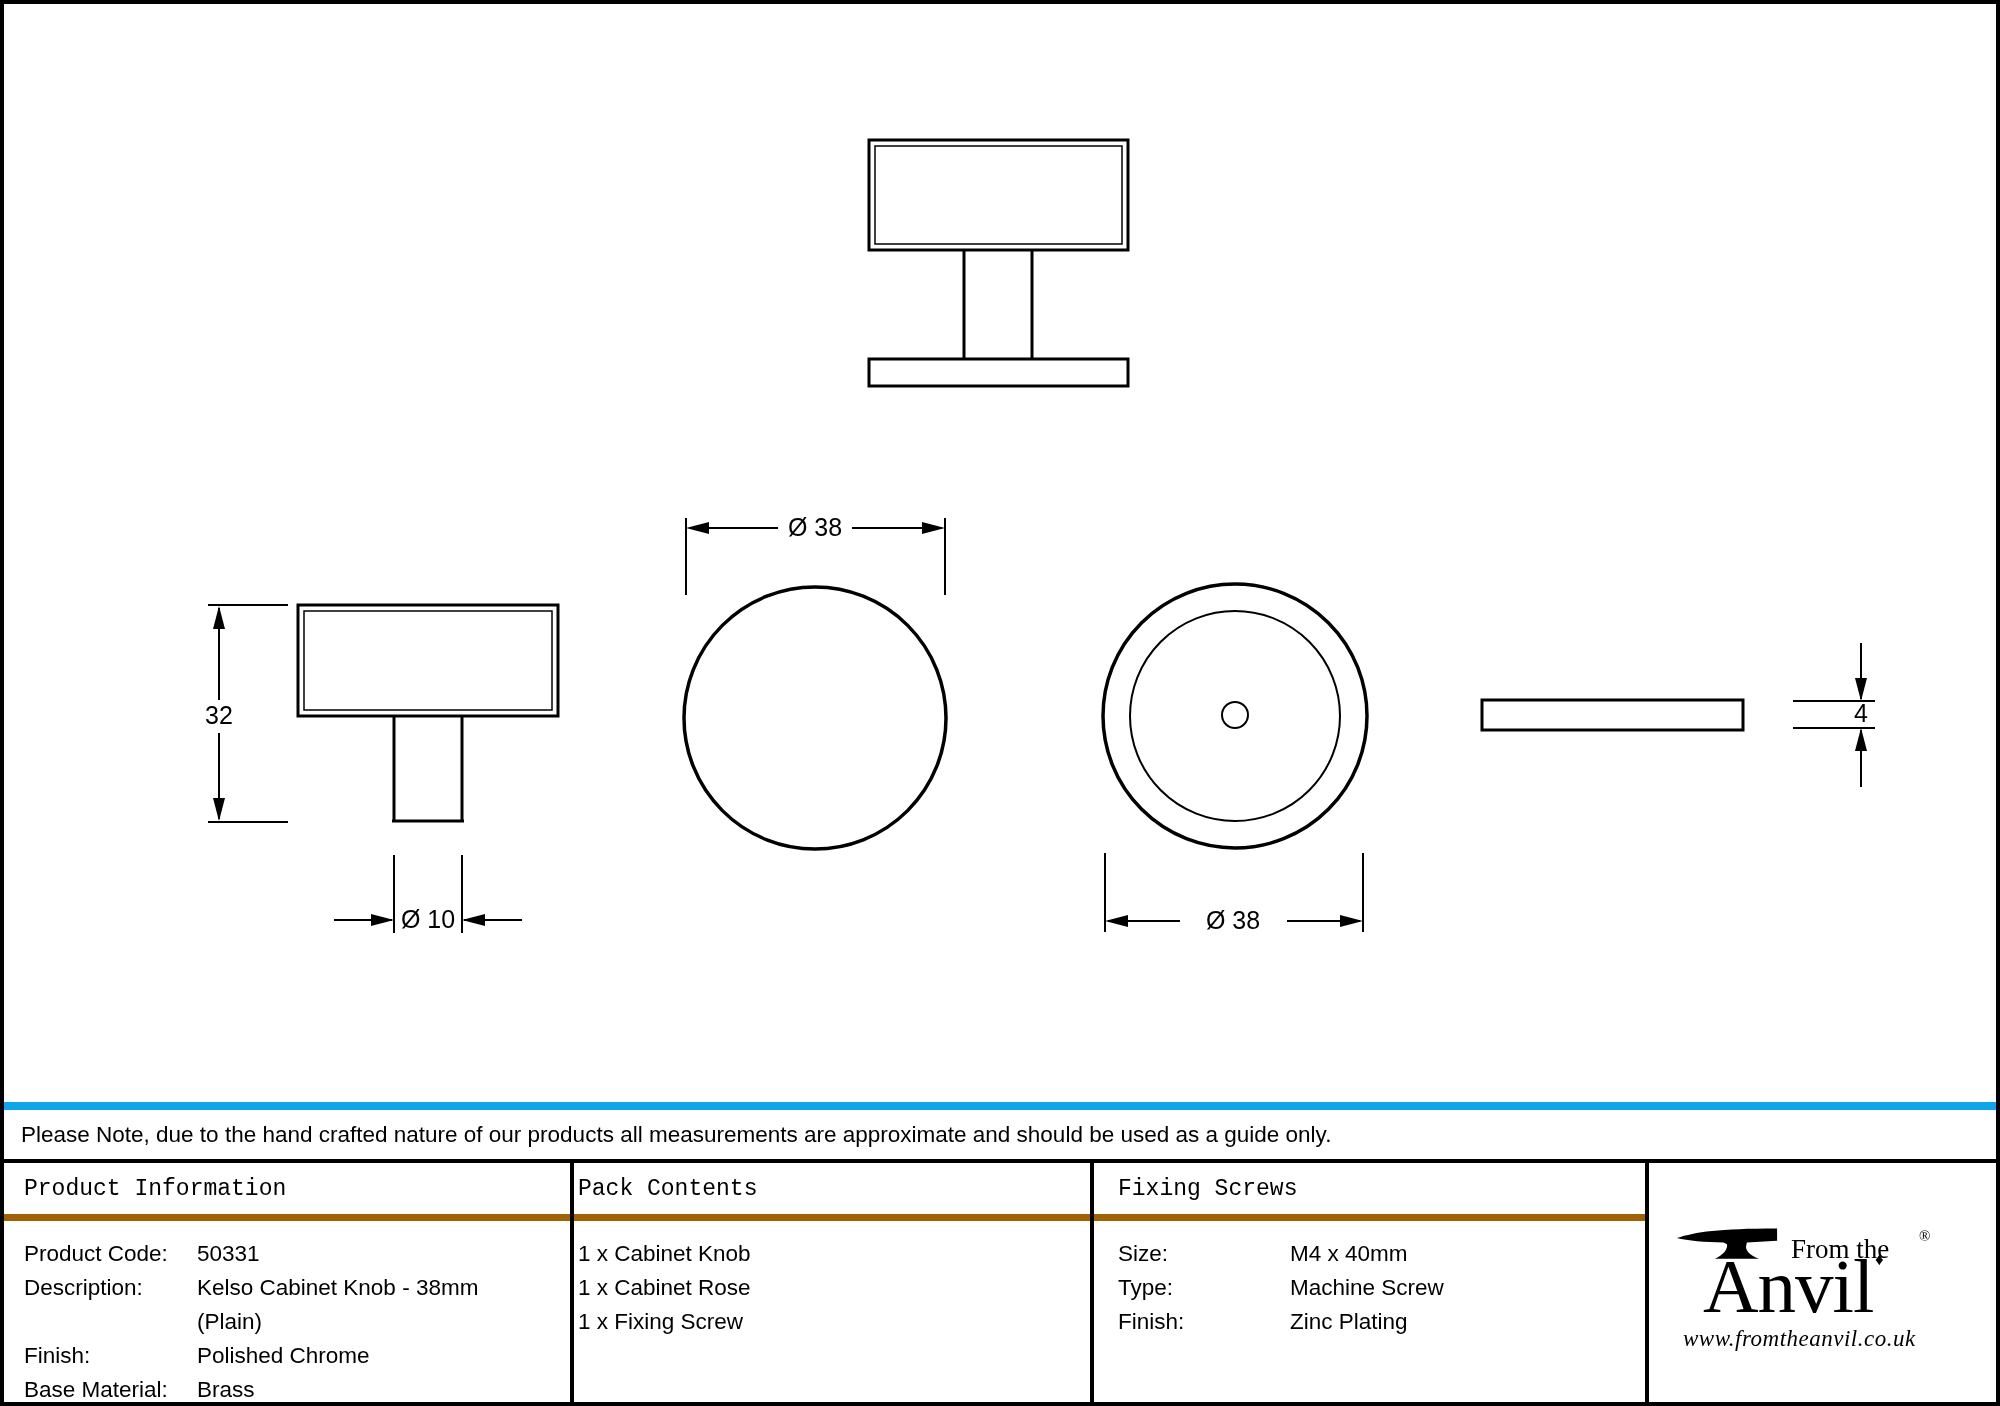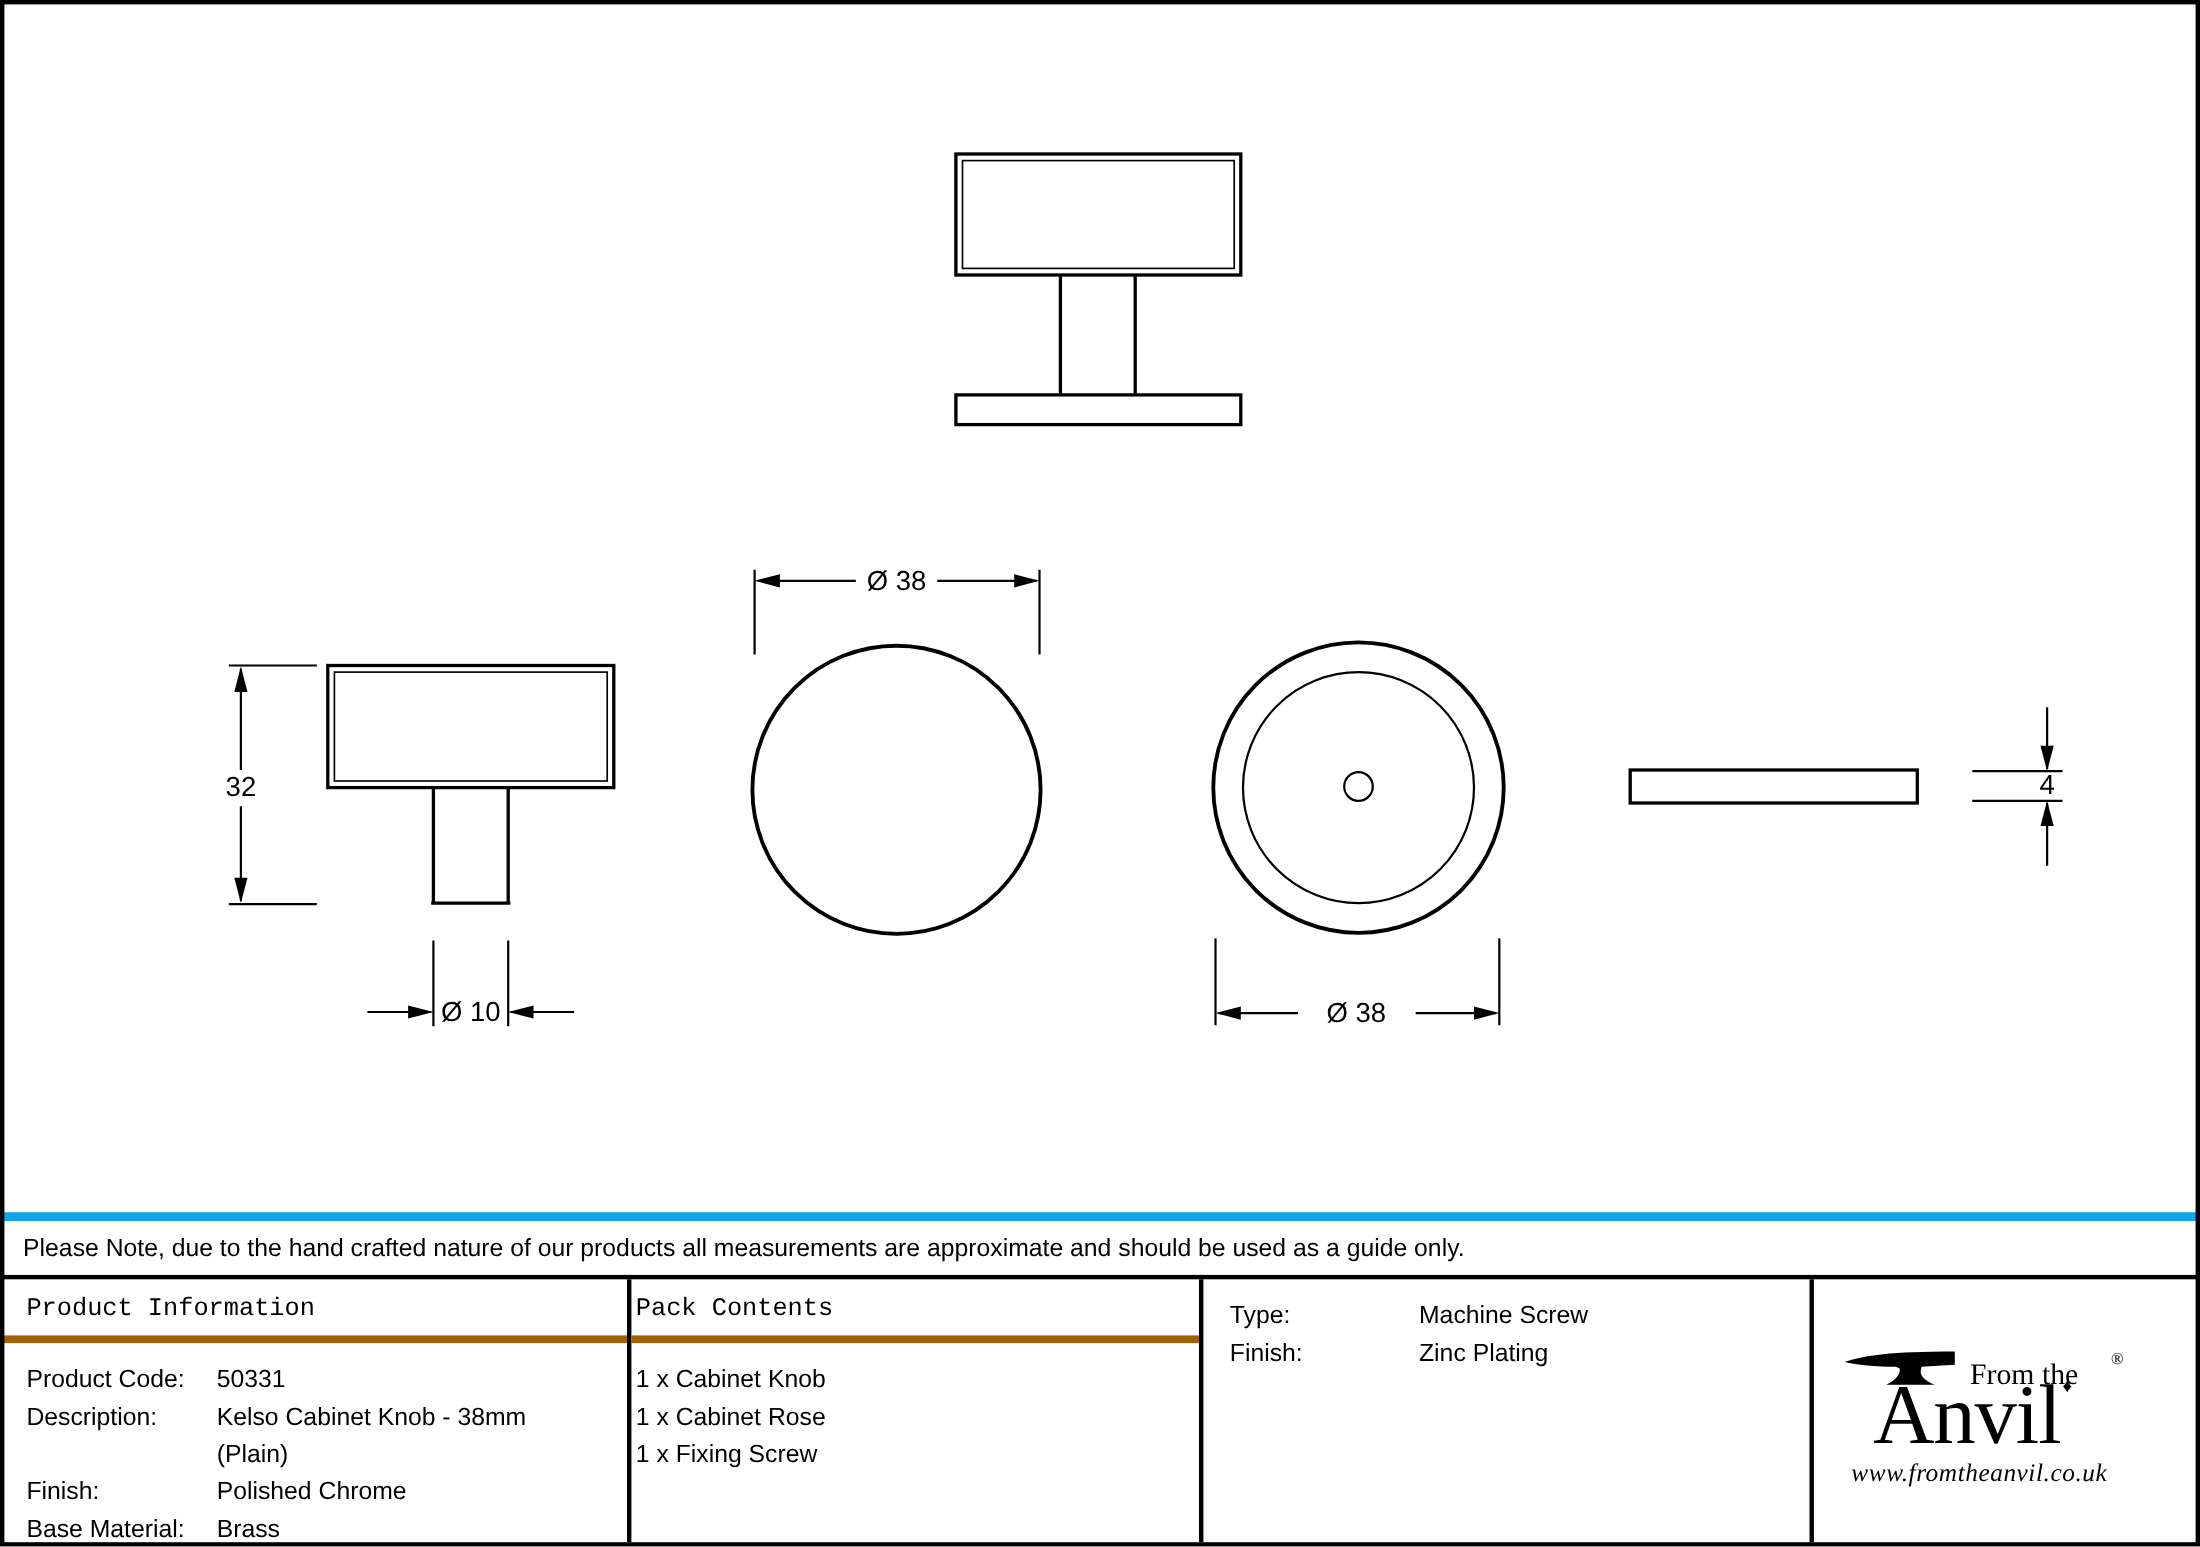--- a/index.html
+++ b/index.html
@@ -173,21 +173,26 @@
     <div class="tcol c2" style="left:574px;width:516px">
       <div class="tcol-header">Pack Contents</div>
       <div class="tcol-body">
         <div>1 x Cabinet Knob</div>
         <div>1 x Cabinet Rose</div>
         <div>1 x Fixing Screw</div>
       </div>
     </div>
 
     <div class="tcol c3" style="left:1094px;width:551px">
+      <div class="tcol-header">Fixing Screws</div>
       <div class="tcol-body">
+        <div class="info-row">
+          <span class="info-label">Size:</span>
+          <span class="info-value">M4 x 40mm</span>
+        </div>
         <div class="info-row">
           <span class="info-label">Type:</span>
           <span class="info-value">Machine Screw</span>
         </div>
         <div class="info-row">
           <span class="info-label">Finish:</span>
           <span class="info-value">Zinc Plating</span>
         </div>
       </div>
     </div>

